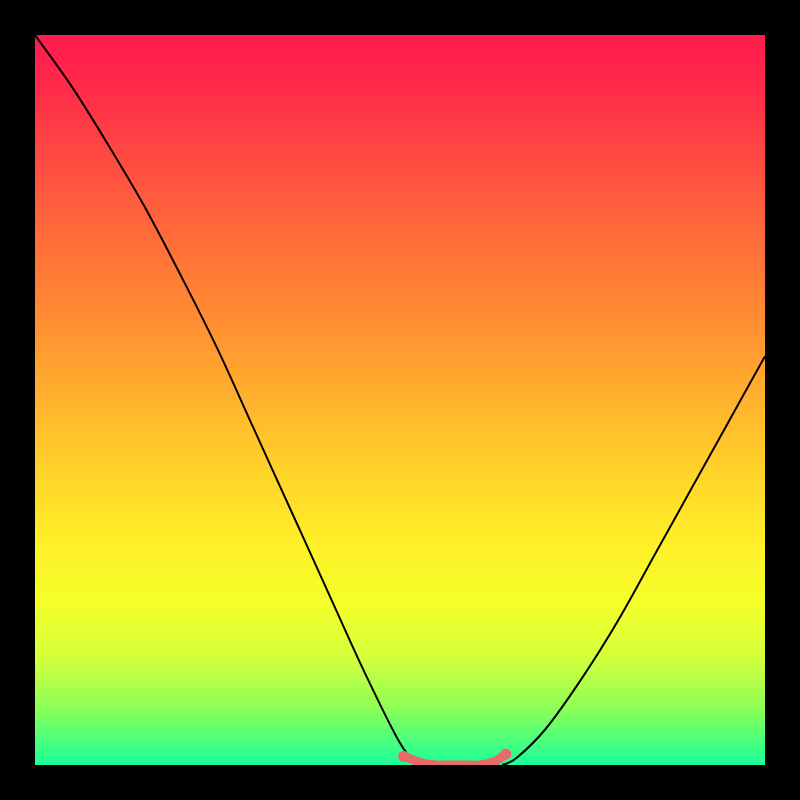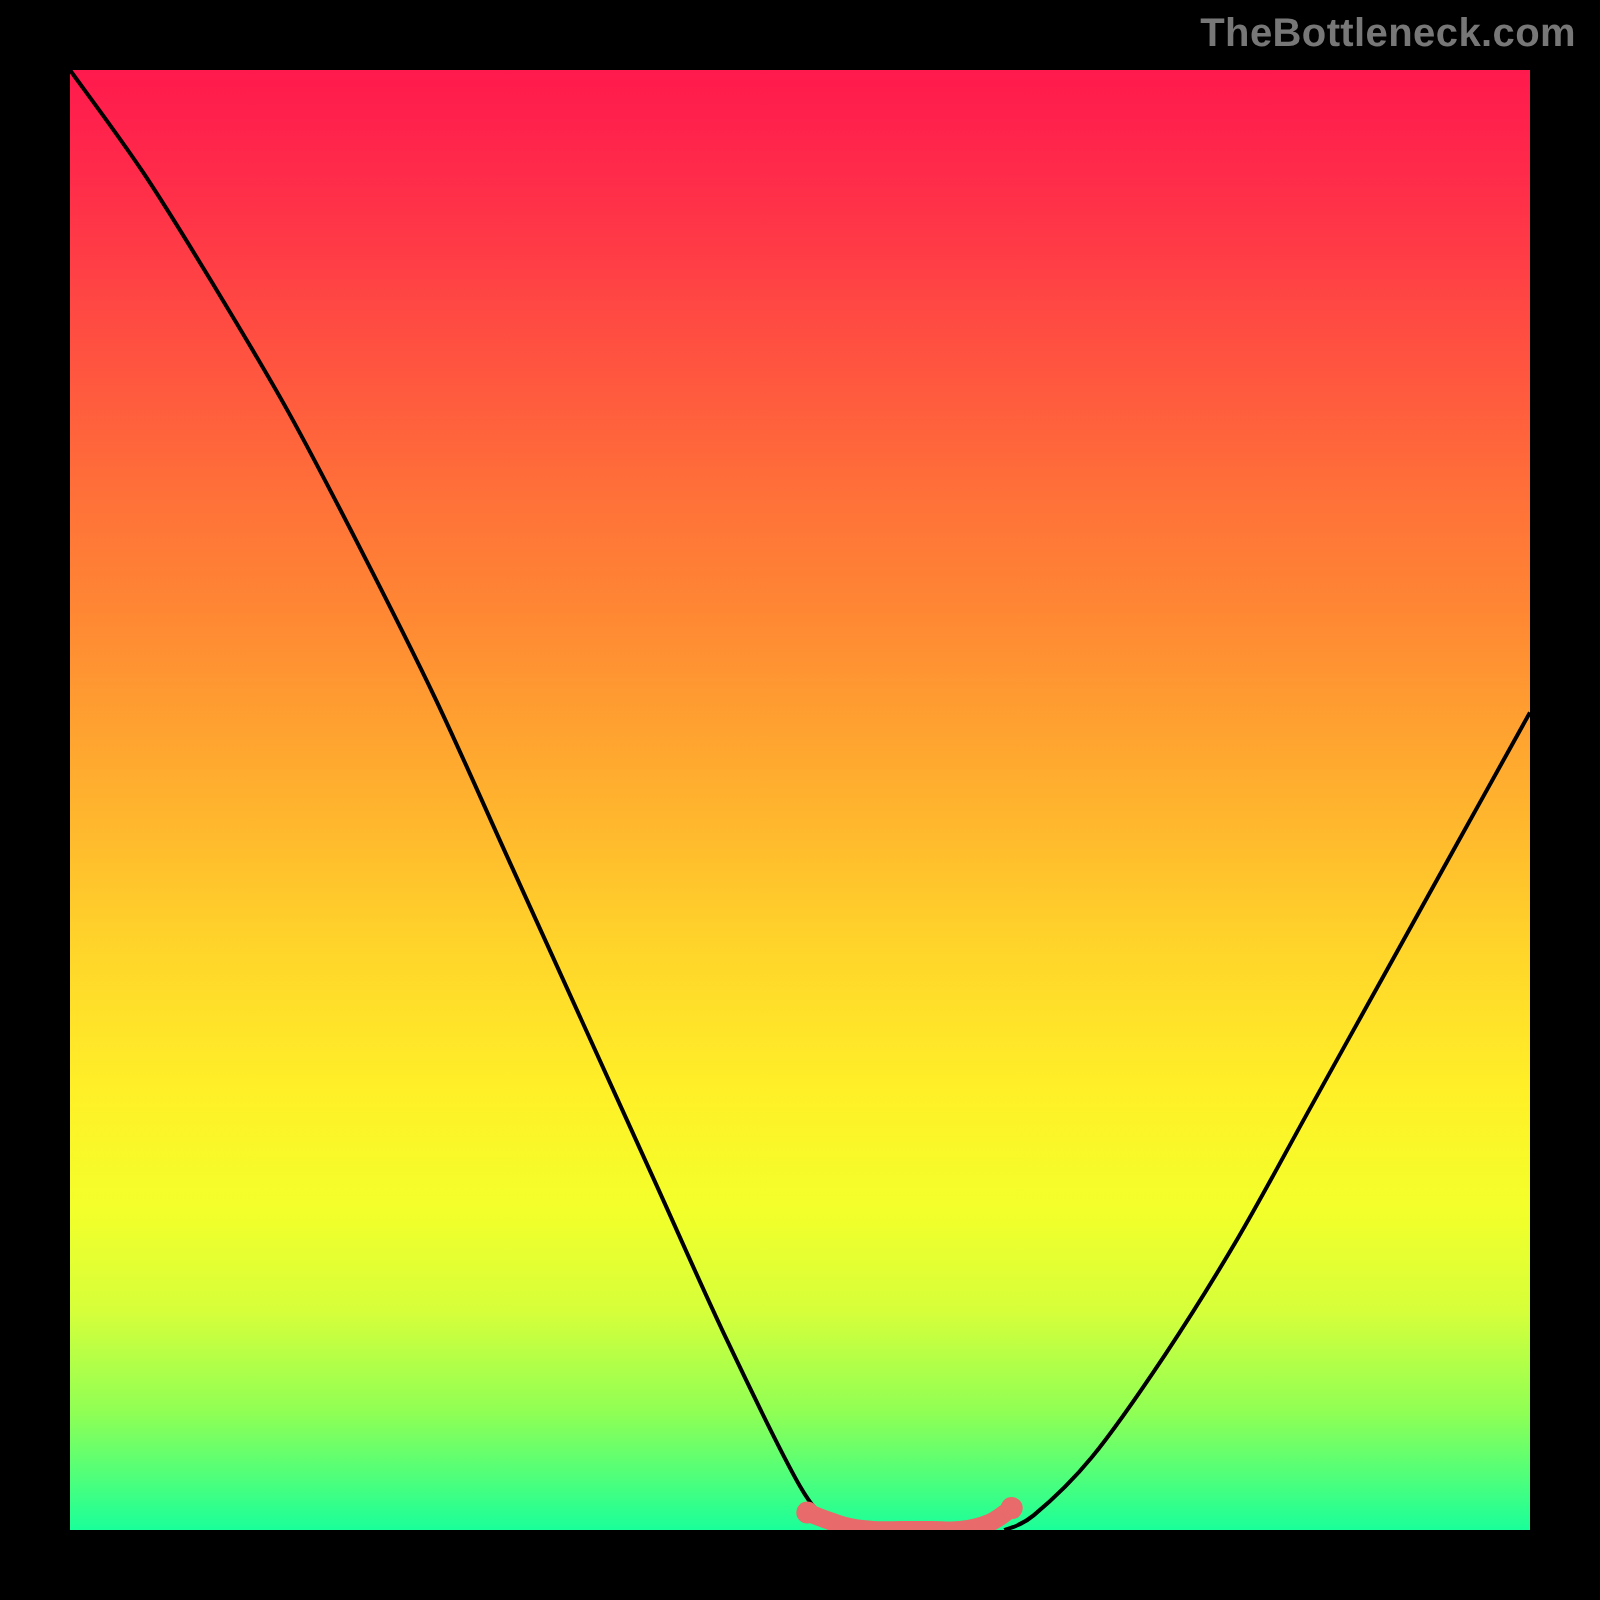--- a/index.html
+++ b/index.html
@@ -68,21 +68,20 @@
     stroke-linecap: round;
   }
   .flat-dot {
     fill: #e86a6a;
   }
 </style>
 </head>
 <body>
 
 <div class="frame">
-  <div class="watermark">TheBottleneck.com</div>
 
   <div class="plot">
     <svg class="curves" viewBox="0 0 730 730" preserveAspectRatio="none">
       <path class="curve" d="M 0 0 C 6.08 8.52, 24.33 32.85, 36.50 51.10 C 48.67 69.35, 60.83 89.42, 73.00 109.50 C 85.17 129.58, 97.33 149.65, 109.50 171.55 C 121.67 193.45, 133.83 217.17, 146.00 240.90 C 158.17 264.63, 170.33 288.35, 182.50 313.90 C 194.67 339.45, 206.83 367.43, 219.00 394.20 C 231.17 420.97, 243.33 447.73, 255.50 474.50 C 267.67 501.27, 279.83 528.03, 292.00 554.80 C 304.17 581.57, 316.33 609.55, 328.50 635.10 C 340.67 660.65, 355.88 692.28, 365.00 708.10 C 374.13 723.92, 380.21 726.35, 383.25 730.00"></path>
       <path class="curve" d="M 467.2 730 C 469.63 728.78, 474.50 728.78, 481.80 722.70 C 489.10 716.62, 500.05 706.88, 511.00 693.50 C 521.95 680.12, 535.33 660.65, 547.50 642.40 C 559.67 624.15, 571.83 604.68, 584.00 584.00 C 596.17 563.32, 608.33 540.20, 620.50 518.30 C 632.67 496.40, 644.83 474.50, 657.00 452.60 C 669.17 430.70, 681.33 408.80, 693.50 386.90 C 705.67 365.00, 723.92 332.15, 730.00 321.20"></path>
       <path class="flat-worm" d="M 368.65 721.24 C 371.69 722.34, 381.43 726.35, 386.90 727.81 C 392.38 729.27, 396.63 729.63, 401.50 730.00 C 406.37 730.37, 411.23 730.00, 416.10 730.00 C 420.97 730.00, 425.83 730.00, 430.70 730.00 C 435.57 730.00, 440.43 730.61, 445.30 730.00 C 450.17 729.39, 455.64 728.18, 459.90 726.35 C 464.16 724.52, 469.03 720.27, 470.85 719.05"></path>
       <circle class="flat-dot" r="5.5" cx="368.65" cy="721.24"></circle>
 
       <circle class="flat-dot" r="5.5" cx="470.85" cy="719.05"></circle>
 

